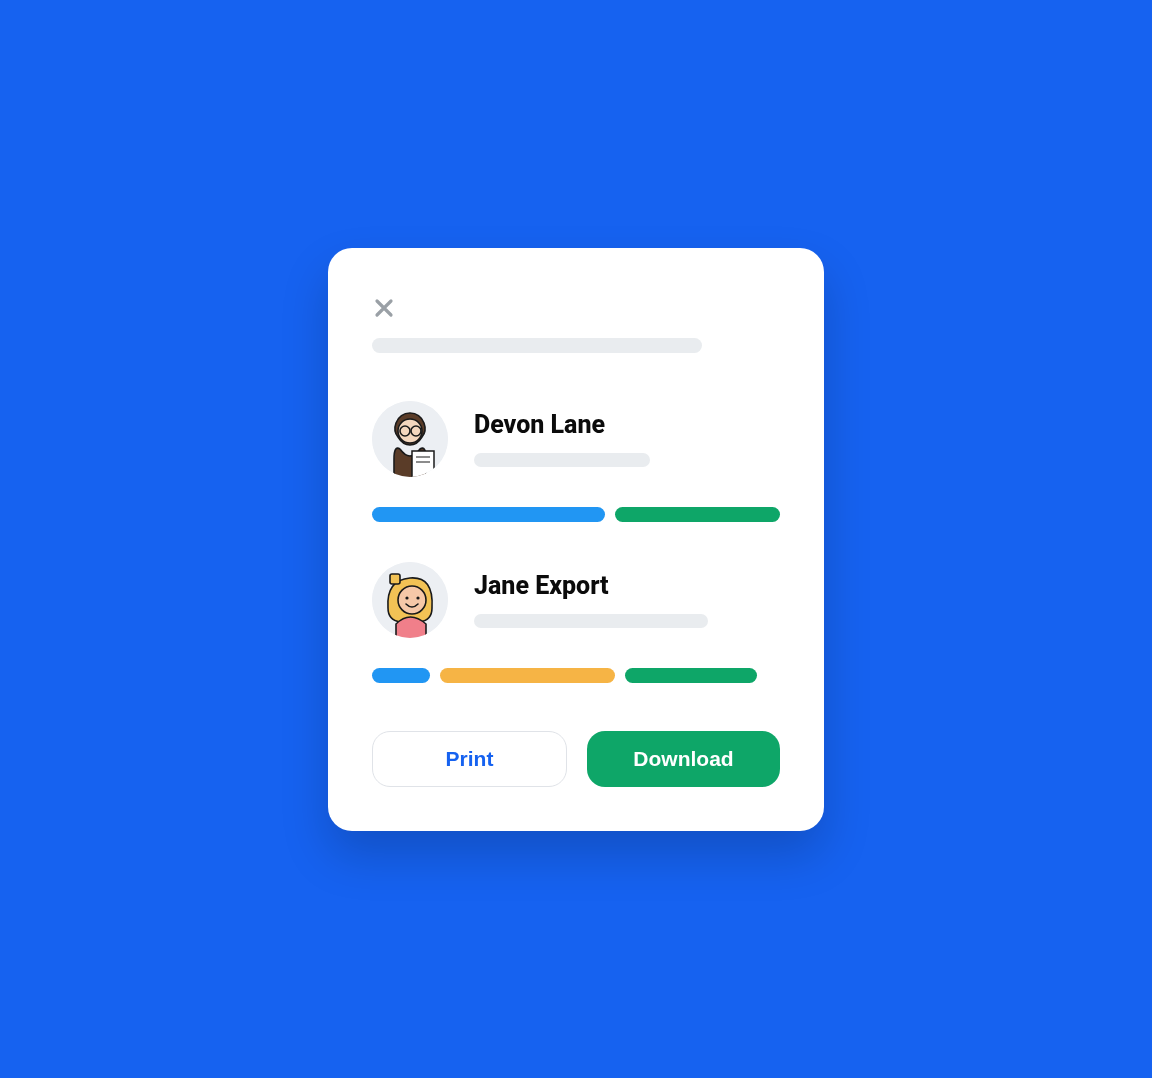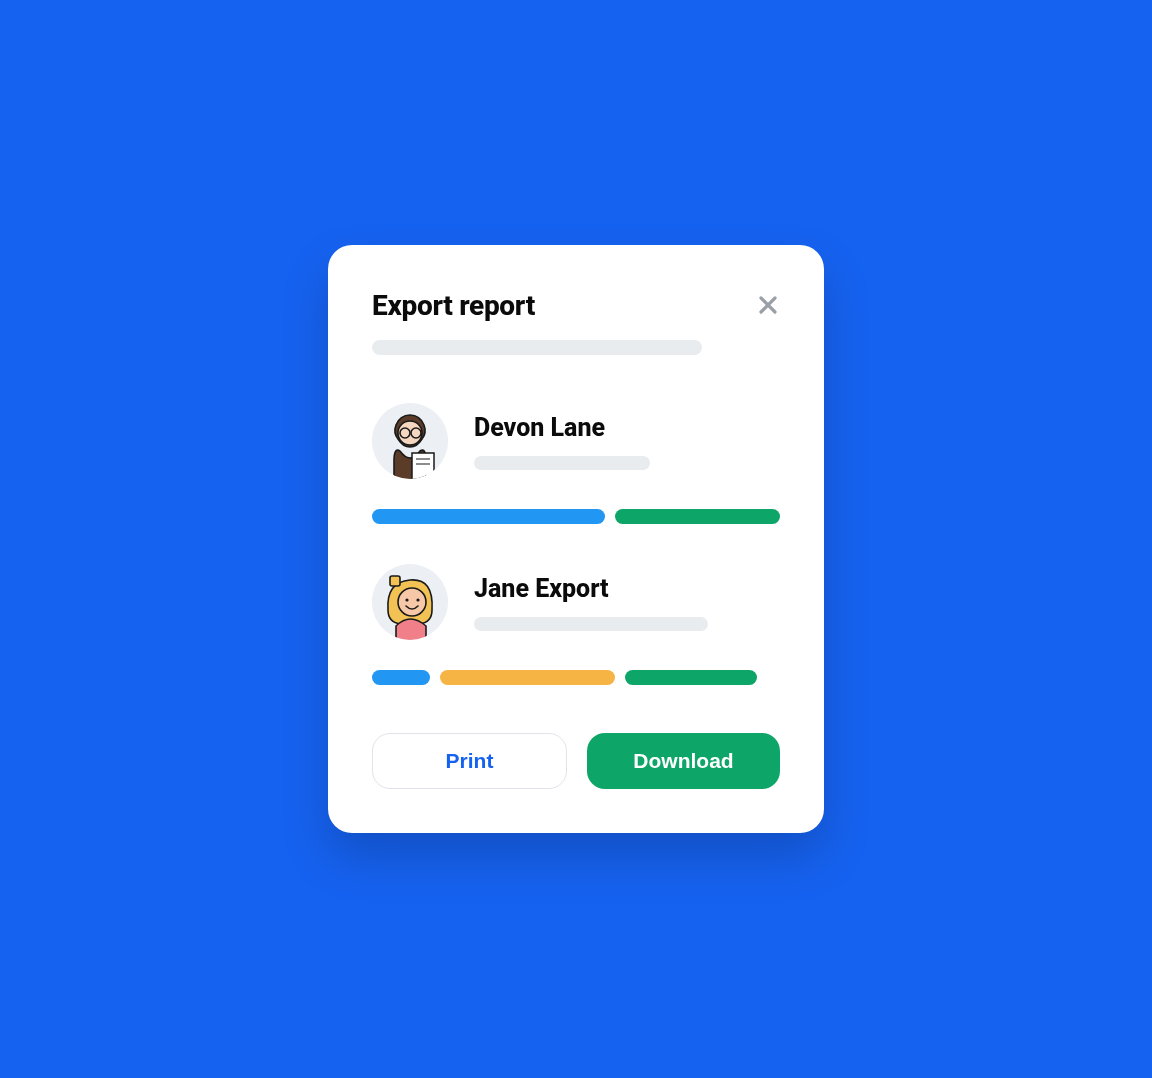--- a/index.html
+++ b/index.html
@@ -136,21 +136,20 @@
       color: #ffffff;
       text-align: center;
     }
   </style>
 </head>
 <body>
 
 <div class="modal">
 
   <div class="modal-header">
-    <h2 class="modal-title">Export report</h2>
 
     <button class="close-btn">
       <svg viewBox="0 0 24 24">
         <path d="M5 5 L19 19 M19 5 L5 19" stroke="#9aa0a6" stroke-width="3.2" stroke-linecap="round" fill="none"></path>
       </svg>
     </button>
   </div>
 
   <div class="subtitle-placeholder"></div>
 

